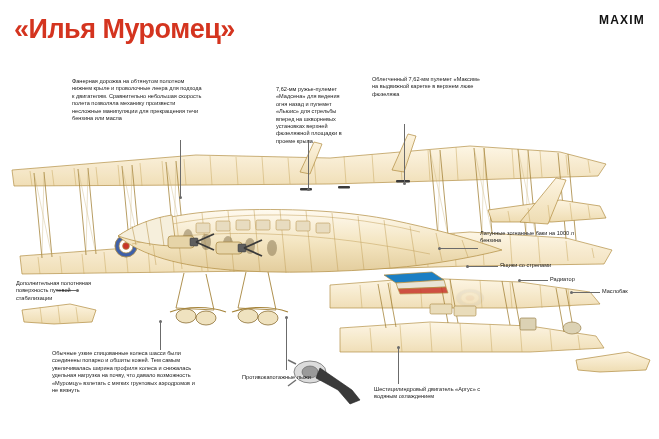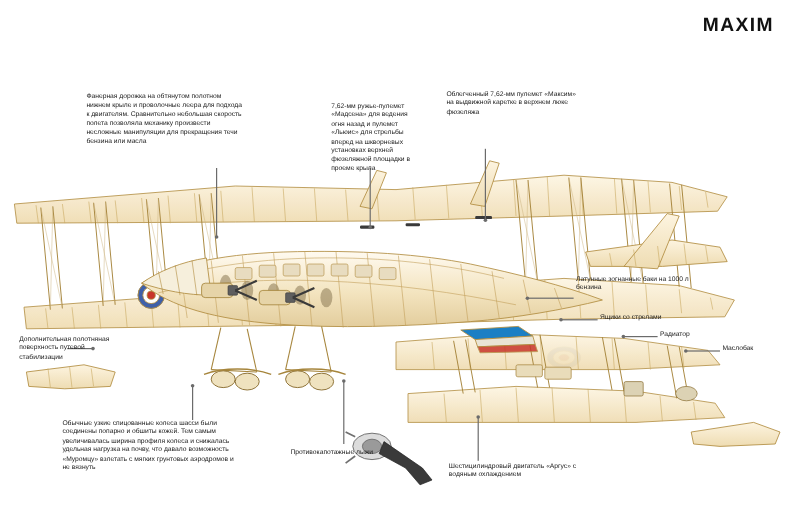--- a/index.html
+++ b/index.html
@@ -24,21 +24,21 @@
     font-size: 27px;
     font-weight: bold;
     color: #d4341f;
     letter-spacing: -0.5px;
     white-space: nowrap;
   }
   #brand {
     position: absolute;
     right: 14px;
     top: 13px;
-    font-size: 16px;
+    font-size: 12px;
     font-weight: bold;
     letter-spacing: 1.2px;
     color: #111;
   }
 
   
   #art {
     position: absolute;
     left: 0;
     top: 60px;
@@ -76,20 +76,21 @@
     height: 3px;
     border-radius: 50%;
     background: #6b6b6b;
   }
 </style>
 </head>
 <body>
 
 <div id="page">
 
+  <div id="title">«Илья Муромец»</div>
   <div id="brand">MAXIM</div>
 
   <div id="art">
     <svg width="659" height="379" viewBox="0 0 659 379" xmlns="http://www.w3.org/2000/svg">
       <defs>
         <linearGradient id="wingGrad" x1="0" y1="0" x2="0" y2="1">
           <stop offset="0%" stop-color="#fdf6e4"></stop>
           <stop offset="100%" stop-color="#f0ddb4"></stop>
         </linearGradient>
         <linearGradient id="fusGrad" x1="0" y1="0" x2="0" y2="1">

